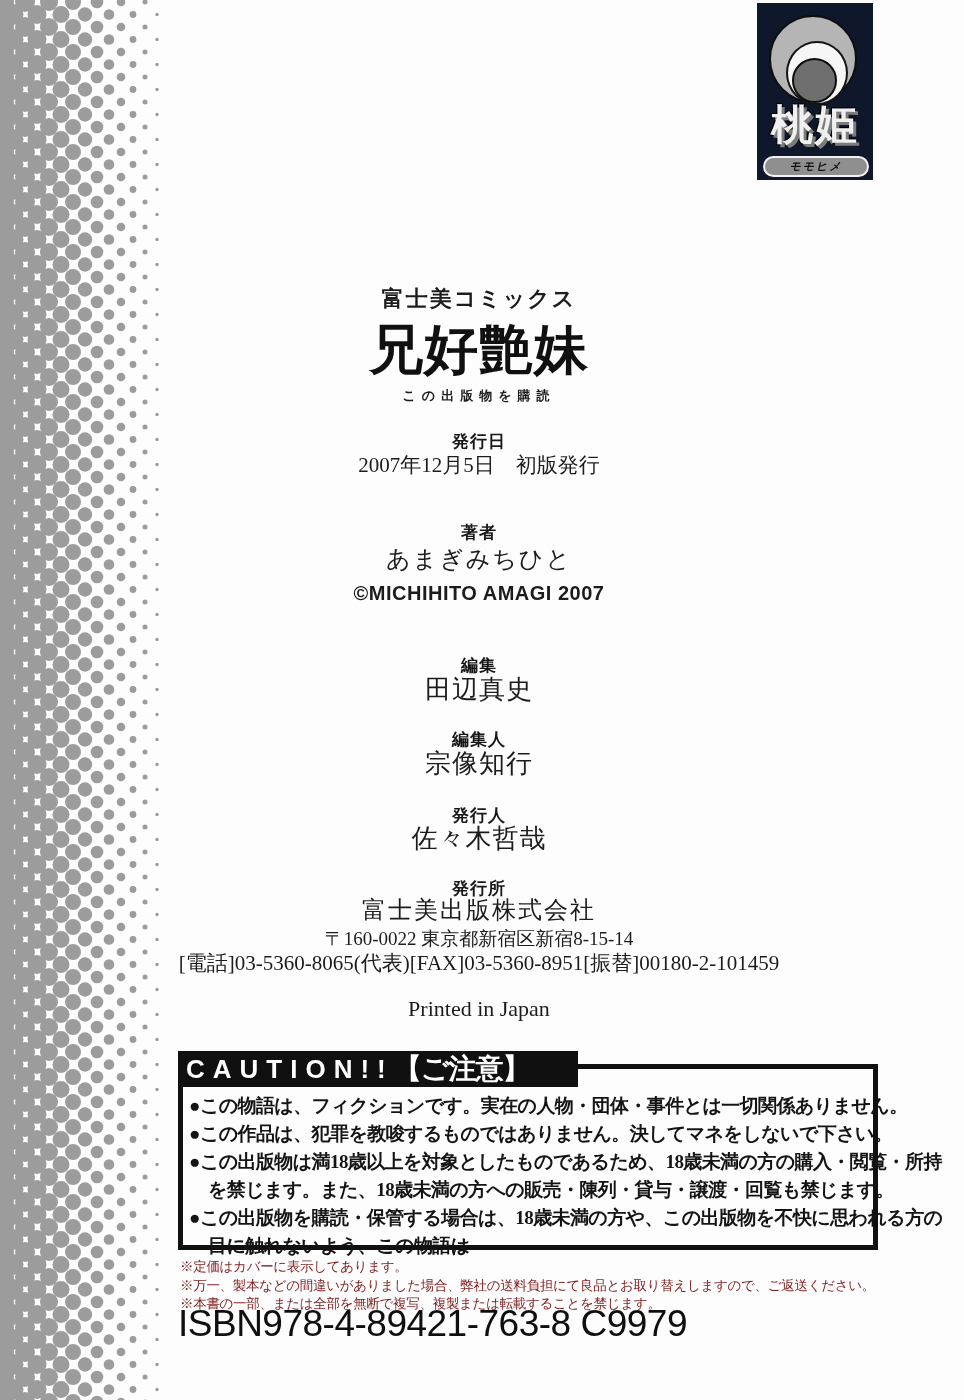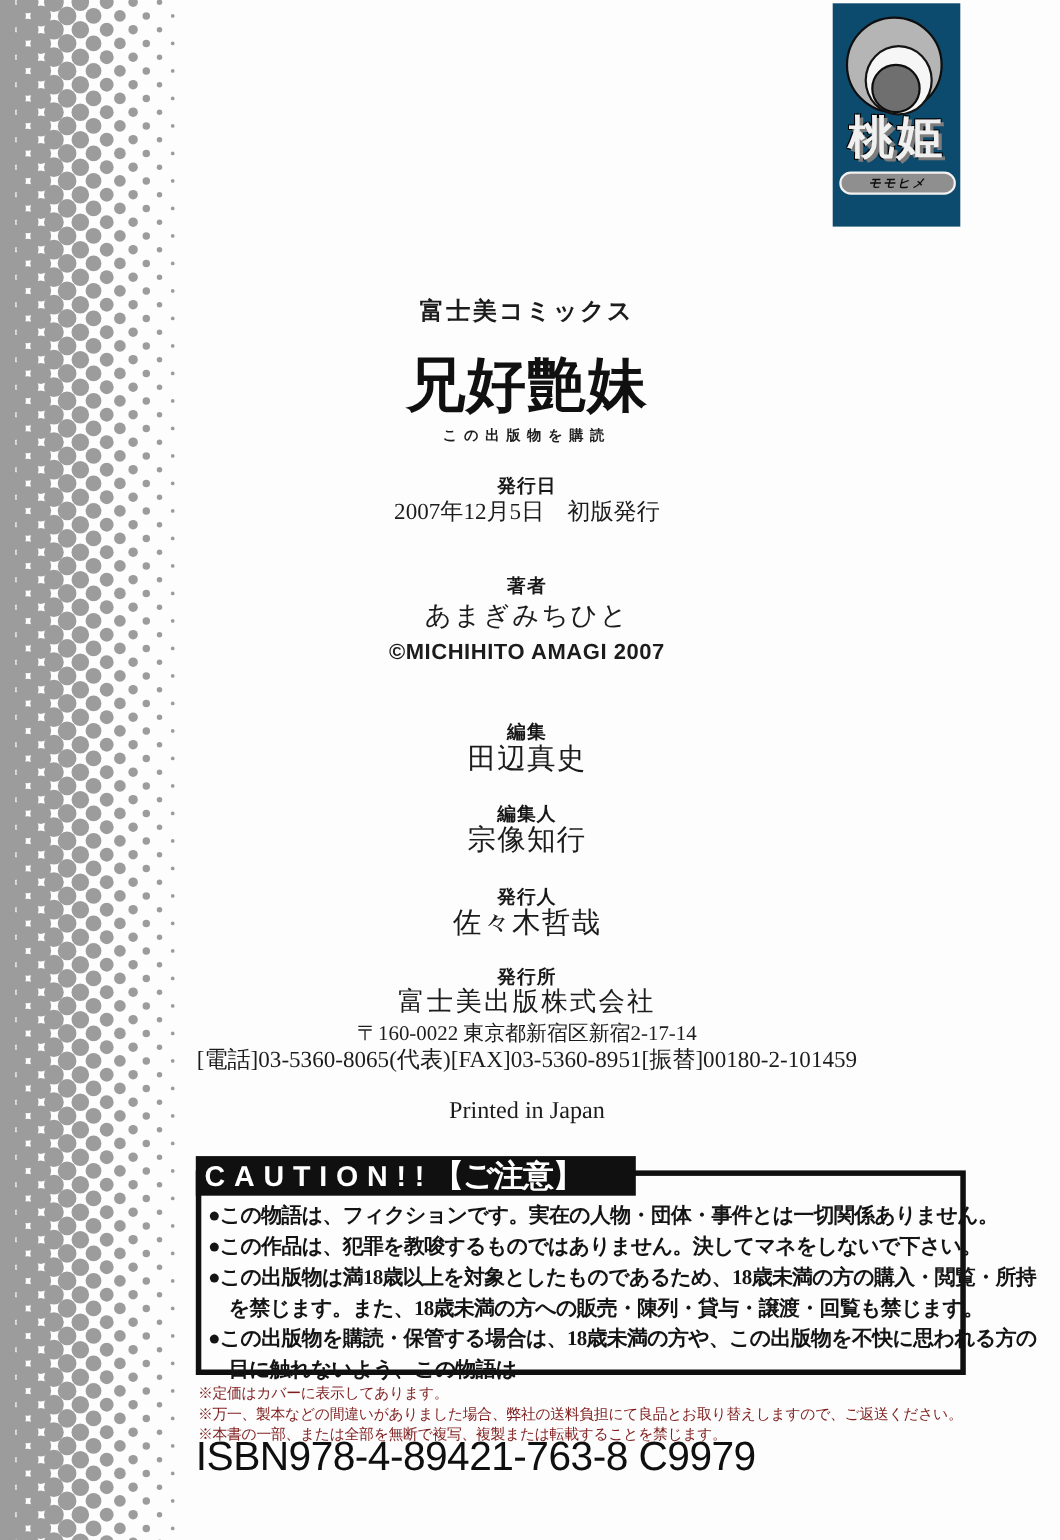--- a/index.html
+++ b/index.html
@@ -4,21 +4,21 @@
 <style>
   html,body{margin:0;padding:0;background:#e8e8e8;}
   .page{
     position:relative;width:964px;height:1400px;margin:0 auto;
     background:#fdfdfd;overflow:hidden;color:#1c1c1c;
     font-family:"Liberation Sans","DejaVu Sans",sans-serif;
   }
   .halftone{position:absolute;left:0;top:0;}
 
   
-  .logo{position:absolute;left:757px;top:3px;width:116px;height:203px;background:#0c4a6e;}
+  .logo{position:absolute;left:757px;top:3px;width:116px;height:177px;background:#0f172a;}
   .c{position:absolute;border-radius:50%;box-sizing:border-box;}
   .c.outer{left:12px;top:12px;width:88px;height:88px;background:#b5b5b5;border:2px solid #0e0e0e;}
   .c.mid{left:29px;top:38px;width:62px;height:64px;background:#f6f6f6;border:2px solid #141414;}
   .c.inner{left:35px;top:55px;width:45px;height:45px;background:#6f6f6f;border:2px solid #0e0e0e;}
   .logo-title{
     position:absolute;left:0;top:99px;width:100%;text-align:center;
     font-size:42px;line-height:46px;font-weight:900;color:#f0f0f0;letter-spacing:2px;
     text-shadow:3px 3px 0 #7c7c7c,-1px -1px 0 #000,1px -1px 0 #000,-1px 1px 0 #000;
     font-family:"DejaVu Sans",sans-serif;
   }
@@ -27,21 +27,21 @@
     background:#8f8f8f;border:2px solid #f2f2f2;border-radius:11px;
     display:flex;align-items:center;justify-content:center;
   }
   .logo-capsule span{font-size:11px;font-weight:900;font-style:italic;color:#0c0c0c;letter-spacing:2px;}
 
   
   .cline{position:absolute;left:0;width:958px;text-align:center;white-space:nowrap;}
   .serif{font-family:"Liberation Serif","DejaVu Serif",serif;}
   .label{font-weight:bold;font-size:17px;letter-spacing:1px;color:#181818;}
 
-  .series{top:268px;font-size:22px;font-weight:bold;letter-spacing:2px;}
+  .series{top:284px;font-size:22px;font-weight:bold;letter-spacing:2px;}
   .title{top:314px;font-size:54px;font-weight:900;letter-spacing:1px;color:#101010;
          font-family:"DejaVu Sans",sans-serif;}
   .furigana{top:387px;font-size:13px;font-weight:bold;letter-spacing:6px;}
   .l-issue{top:430px;}
   .issue{top:451px;font-size:21px;}
   .l-author{top:521px;}
   .author{top:543px;font-size:24px;letter-spacing:2px;}
   .copyright{top:582px;font-size:20px;font-weight:bold;letter-spacing:0.5px;}
   .l-editor{top:654px;}
   .editor{top:672px;font-size:26px;letter-spacing:1px;}
@@ -915,21 +915,21 @@
   <div class="cline serif editor">田辺真史</div>
 
   <div class="cline label l-chief">編集人</div>
   <div class="cline serif chief">宗像知行</div>
 
   <div class="cline label l-pubper">発行人</div>
   <div class="cline serif pubper">佐々木哲哉</div>
 
   <div class="cline label l-pub">発行所</div>
   <div class="cline serif pub">富士美出版株式会社</div>
-  <div class="cline serif address">〒160-0022 東京都新宿区新宿2-17-14</div>
+  <div class="cline serif address">〒160-0022 東京都新宿区新宿8-15-14</div>
   <div class="cline serif contacts">[電話]03-5360-8065(代表)[FAX]03-5360-8951[振替]00180-2-101459</div>
 
   <div class="cline serif printed">Printed in Japan</div>
 
   <div class="caution-box"></div>
   <div class="caution-header">
     <span class="caution-en">CAUTION!!</span>
       <span class="caution-jp">【ご注意】</span>
   </div>
   <div class="caution-body">

